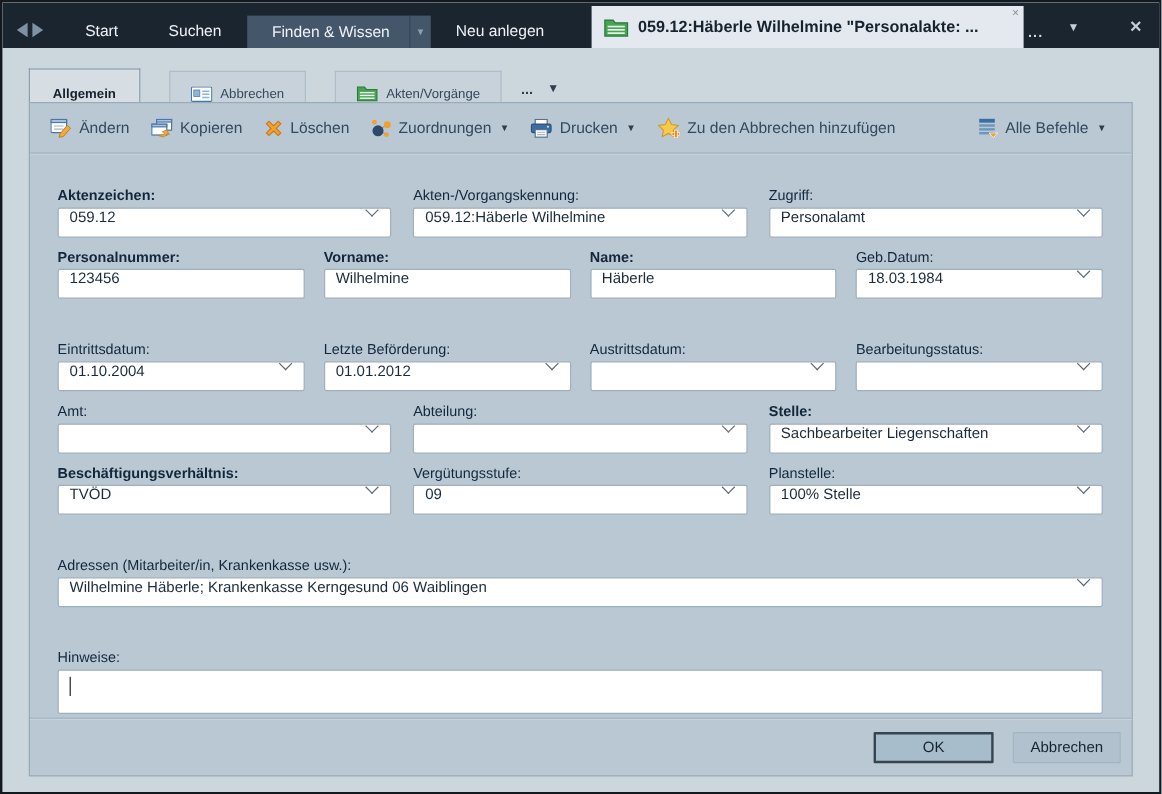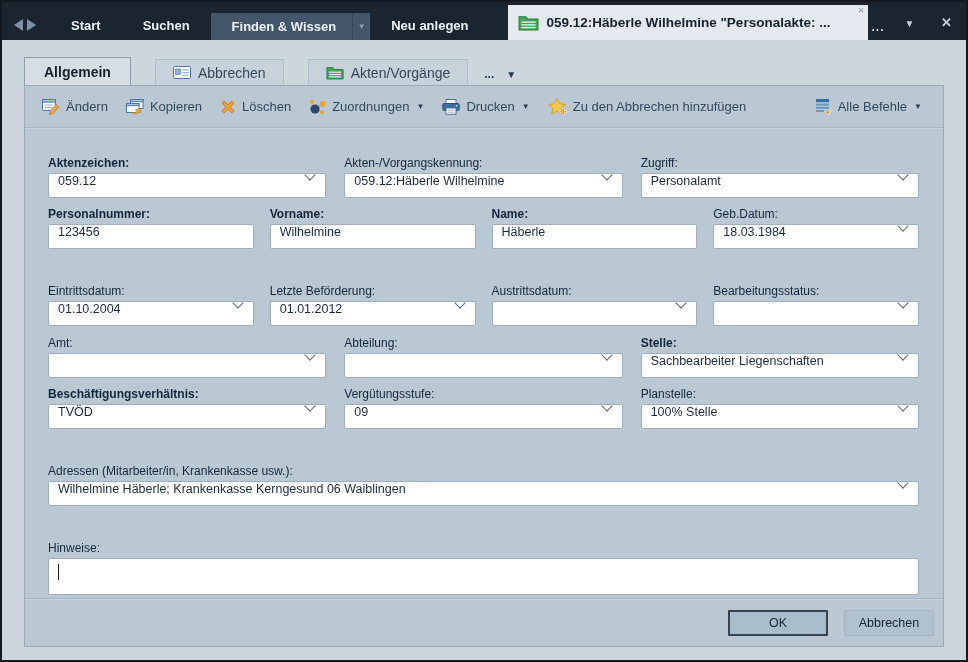--- a/index.html
+++ b/index.html
@@ -4,34 +4,34 @@
 <style>
   html,body{margin:0;padding:0;background:#e8e8e8;font-family:"Liberation Sans",sans-serif;}
   .window{position:relative;width:968px;height:662px;box-sizing:border-box;border:2px solid #14191f;background:#ccd6dd;overflow:hidden;}
 
   
   .titlebar{height:38px;background:#1b2530;display:flex;align-items:flex-end;position:relative;}
   .nav-arrows{display:flex;align-items:center;gap:4px;padding:0 14px 9px 12px;}
   .tri{width:0;height:0;border-top:6px solid transparent;border-bottom:6px solid transparent;}
   .tri-left{border-right:9px solid #7e92a3;}
   .tri-right{border-left:9px solid #7e92a3;}
-  .nav-item{color:#eef3f7;font-size:13px;font-weight:700;padding:0 21px;height:27px;line-height:26px;cursor:default;}
+  .nav-item{color:#eef3f7;font-size:13px;font-weight:400;padding:0 21px;height:27px;line-height:26px;cursor:default;}
   .nav-item.active{background:#43566a;display:flex;align-items:center;padding-right:0;}
   .nav-item.active .nav-split{margin-left:16px;height:27px;width:17px;border-left:1px solid #33465a;display:flex;align-items:center;justify-content:center;}
   .nav-split .dd{color:#8ca0b3;font-size:8px;}
   .doc-tab{margin-left:18px;height:35px;background:#e3e9ee;display:flex;align-items:center;padding:0 14px 0 10px;position:relative;min-width:360px;box-sizing:border-box;}
   .doc-tab .title{font-size:13.5px;font-weight:700;color:#16222e;margin-left:8px;white-space:nowrap;}
   .doc-tab .tab-close{position:absolute;top:1px;right:3px;font-size:8px;color:#8a97a2;}
   .tb-dots{color:#cfd9e2;font-size:12px;font-weight:700;letter-spacing:1px;padding:0 6px 6px 4px;}
   .tb-dd{color:#c3cfda;font-size:10px;padding:0 0 11px 14px;}
   .tb-close{color:#c3cfda;font-size:13px;font-weight:700;margin-left:auto;padding:0 14px 10px 0;}
 
   
   .tabstrip{height:28px;margin-top:17px;display:flex;align-items:flex-end;padding-left:22px;}
-  .ftab{display:flex;align-items:center;gap:7px;height:28px;padding:0 17px;font-size:14px;color:#35495c;box-sizing:border-box;cursor:default;}
+  .ftab{display:flex;align-items:flex-end;gap:7px;height:28px;padding:0 17px;font-size:11px;color:#35495c;box-sizing:border-box;cursor:default;}
   .ftab.active{background:#d6dee4;border:1px solid #8c9eac;border-bottom:none;font-weight:700;color:#15202c;padding:0 19px;}
   .ftab.inactive{background:#c7d2da;border:1px solid #aebdc7;border-bottom:none;margin-left:24px;height:26px;}
   .strip-dots{font-size:12px;font-weight:700;color:#2c3d4d;margin-left:16px;padding-bottom:4px;}
   .strip-dd{font-size:10px;color:#2c3d4d;margin-left:12px;padding-bottom:5px;}
 
   
   .panel{margin:0 22px;height:562px;background:#b9c8d3;border:1px solid #9aabb8;border-top:1px solid #9aabb8;box-sizing:border-box;display:flex;flex-direction:column;}
   .toolbar{height:41px;display:flex;padding:0 12px 0 8px;border-bottom:1px solid #a5b5c1;box-shadow:0 1px 0 #c8d3db;}
   .tool-item{display:flex;align-items:center;gap:6px;padding:4px 9px;font-size:13px;color:#33495e;cursor:default;white-space:nowrap;}
   .tool-item .dd{font-size:8px;color:#2c3e50;margin-left:1px;}

